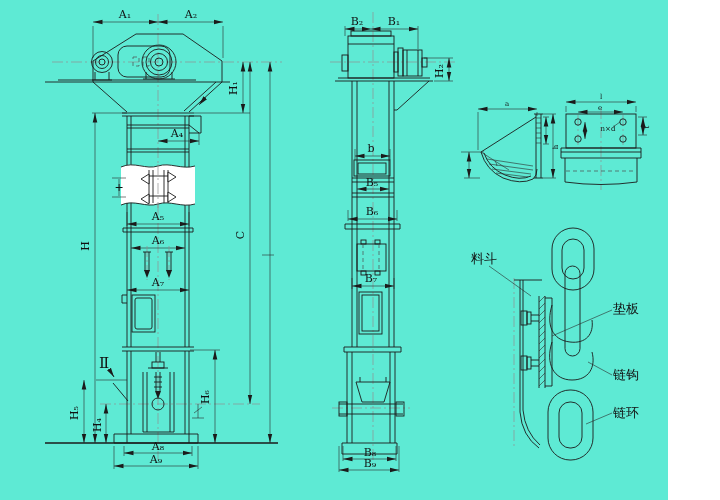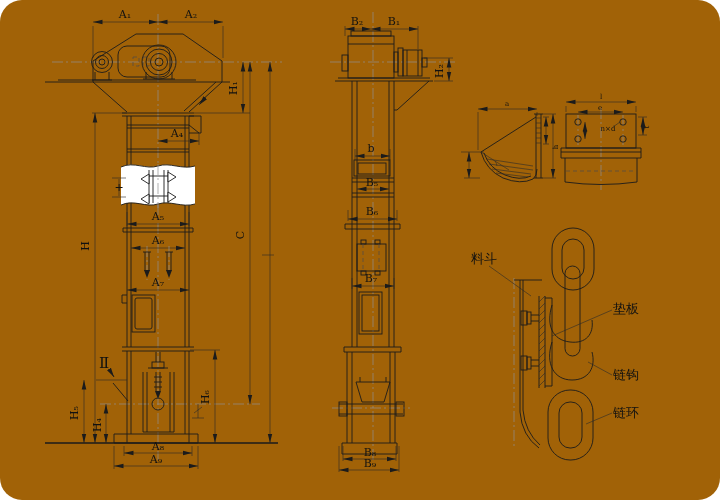--- a/index.html
+++ b/index.html
@@ -1,17 +1,17 @@
 <!DOCTYPE html>
 <html><head>
 <meta charset="utf-8">
 <style>
   html,body{margin:0;padding:0;background:#ffffff;}
-  .stage{position:relative;width:720px;height:500px;background:#a16207;overflow:hidden;
-         font-family:"DejaVu Sans",sans-serif;border-radius:22px;}
+  .stage{position:relative;width:668px;height:500px;background:#5eead4;overflow:hidden;
+         font-family:"DejaVu Sans",sans-serif;}
   svg{display:block;}
   .ol{stroke:#1b1b1b;stroke-width:0.9;fill:none;stroke-linecap:butt;}
   .ol2{stroke:#1b1b1b;stroke-width:1.4;fill:none;}
   .thin{stroke:#2a2a2a;stroke-width:0.6;fill:none;}
   .dim{stroke:#2a2a2a;stroke-width:0.6;fill:none;}
   .cl{stroke:#8f8f8f;stroke-width:0.7;fill:none;stroke-dasharray:11 3 2 3;}
   .dsh{stroke:#4a4a4a;stroke-width:0.7;fill:none;stroke-dasharray:4 3;}
   .wfill{fill:#ffffff;stroke:none;}
   .solid{fill:#1b1b1b;stroke:none;}
   text{fill:#111;font-family:"DejaVu Serif","DejaVu Sans",serif;}

